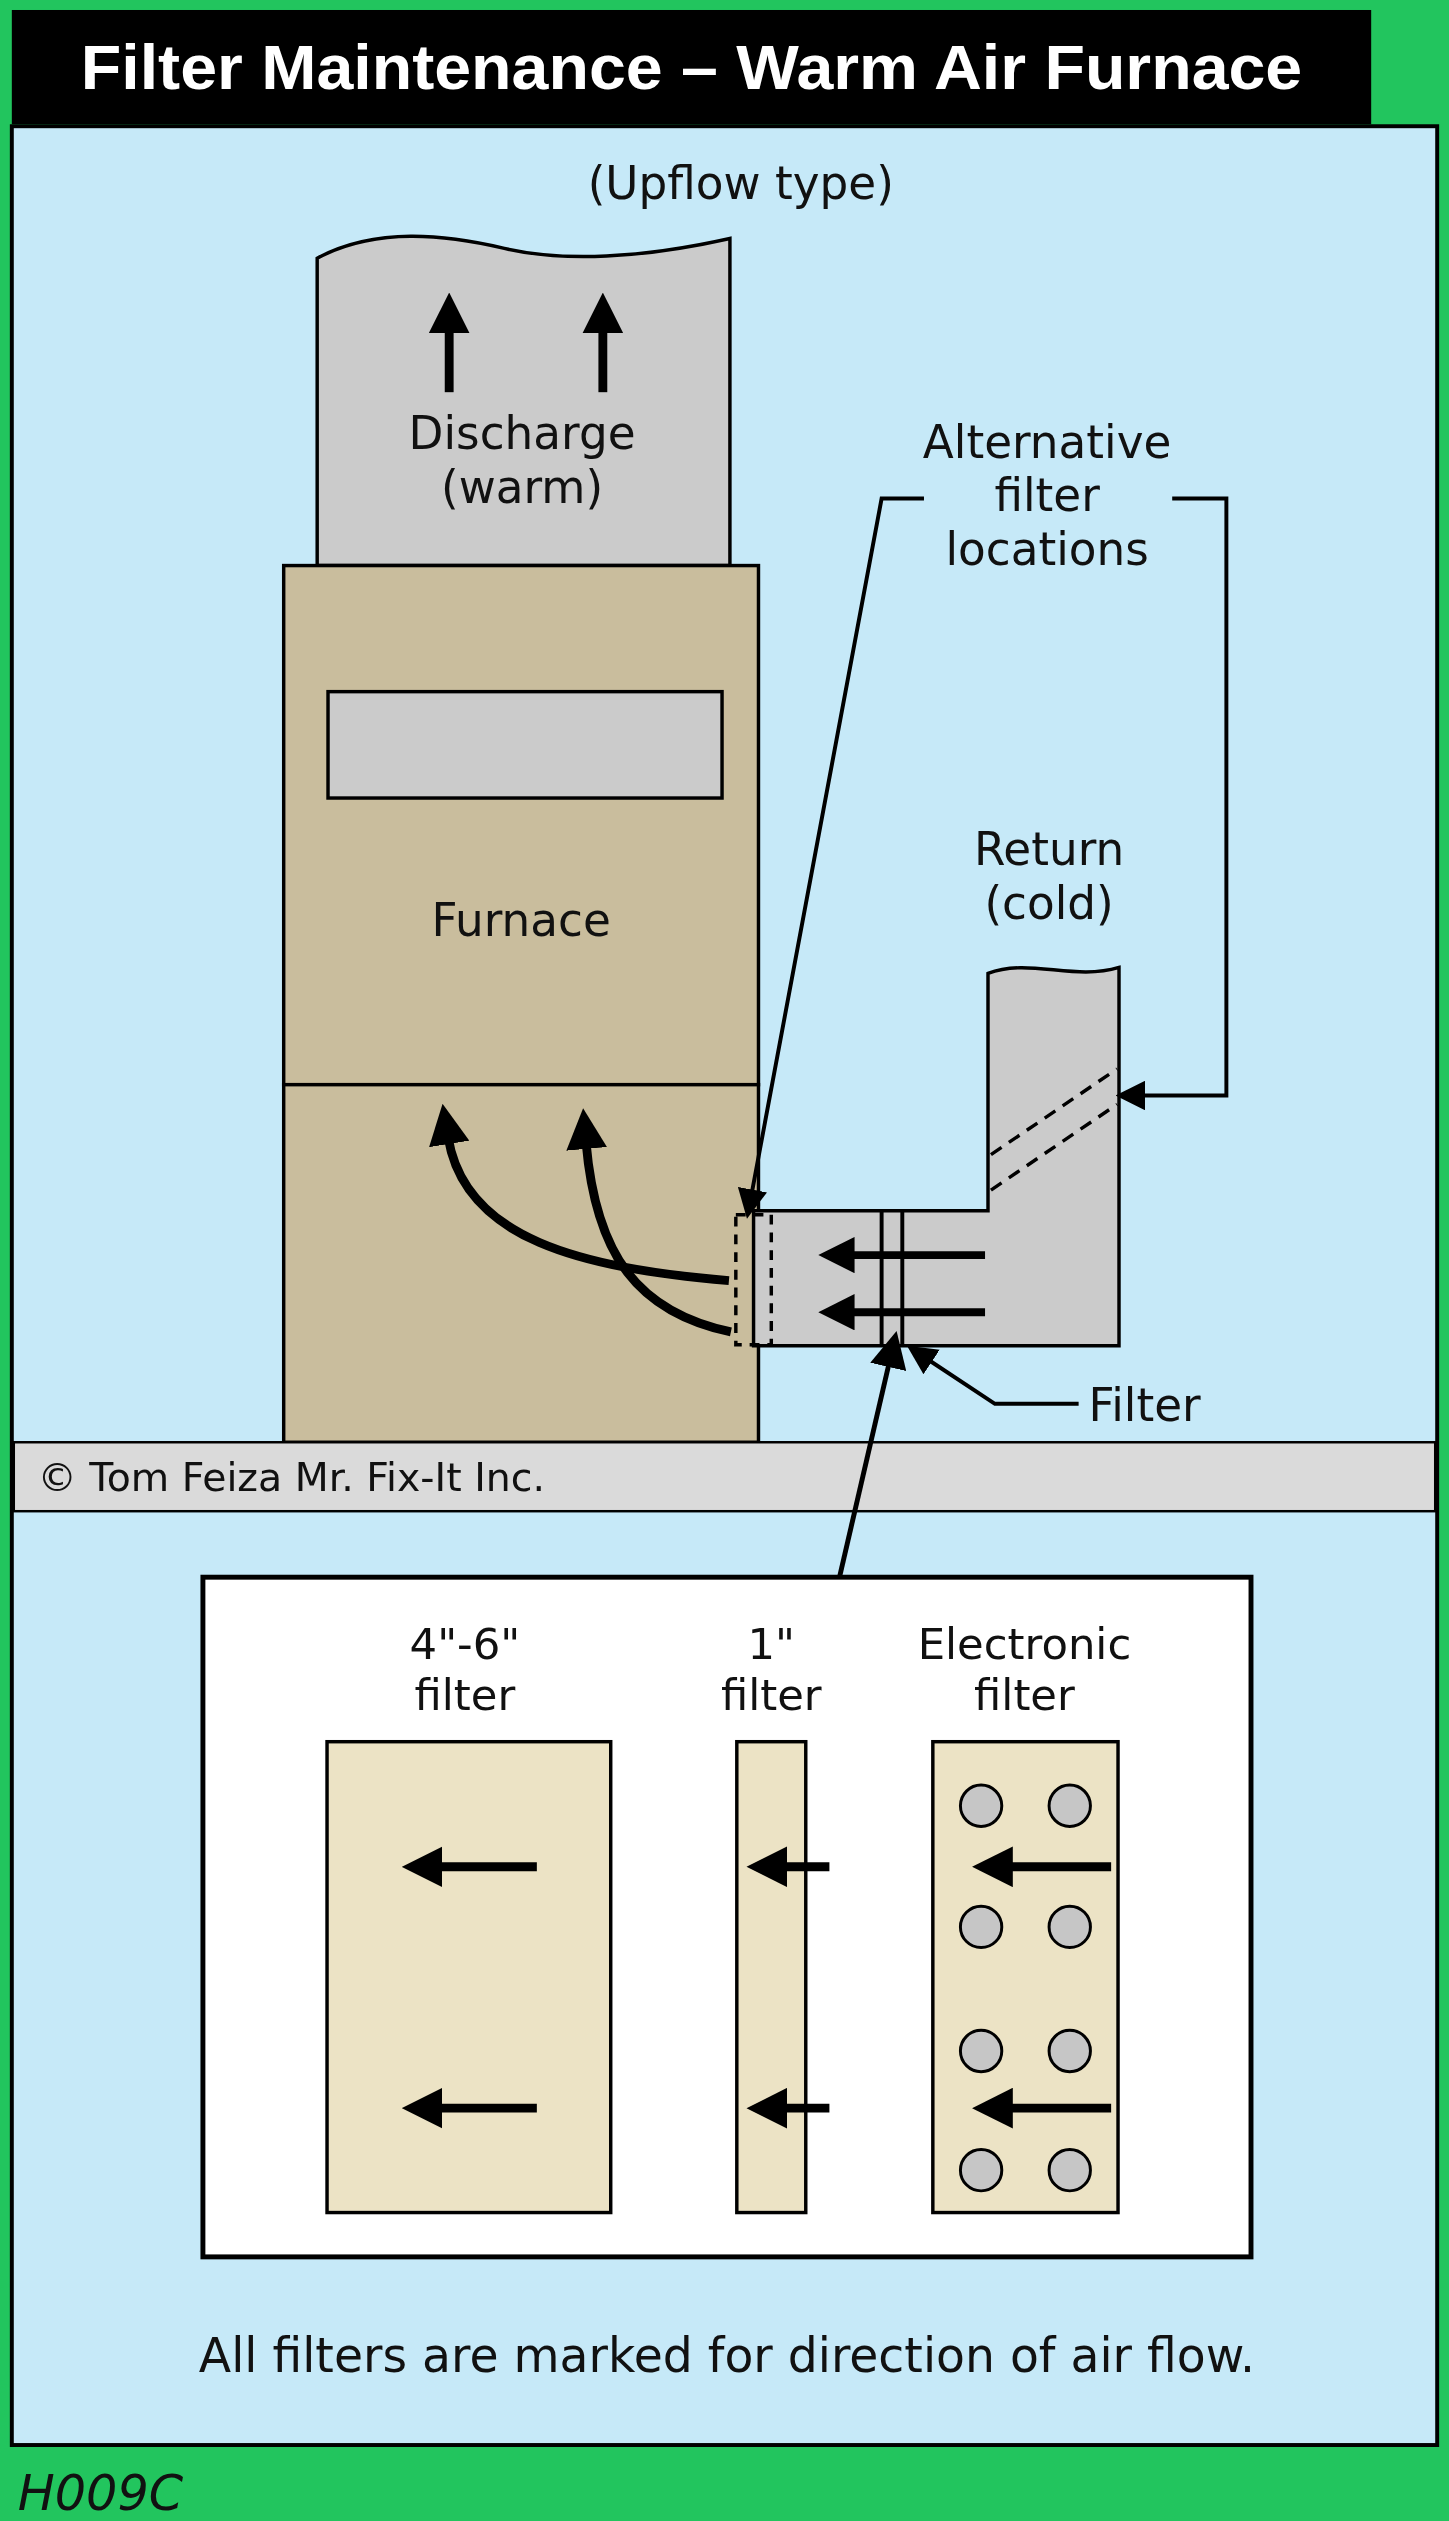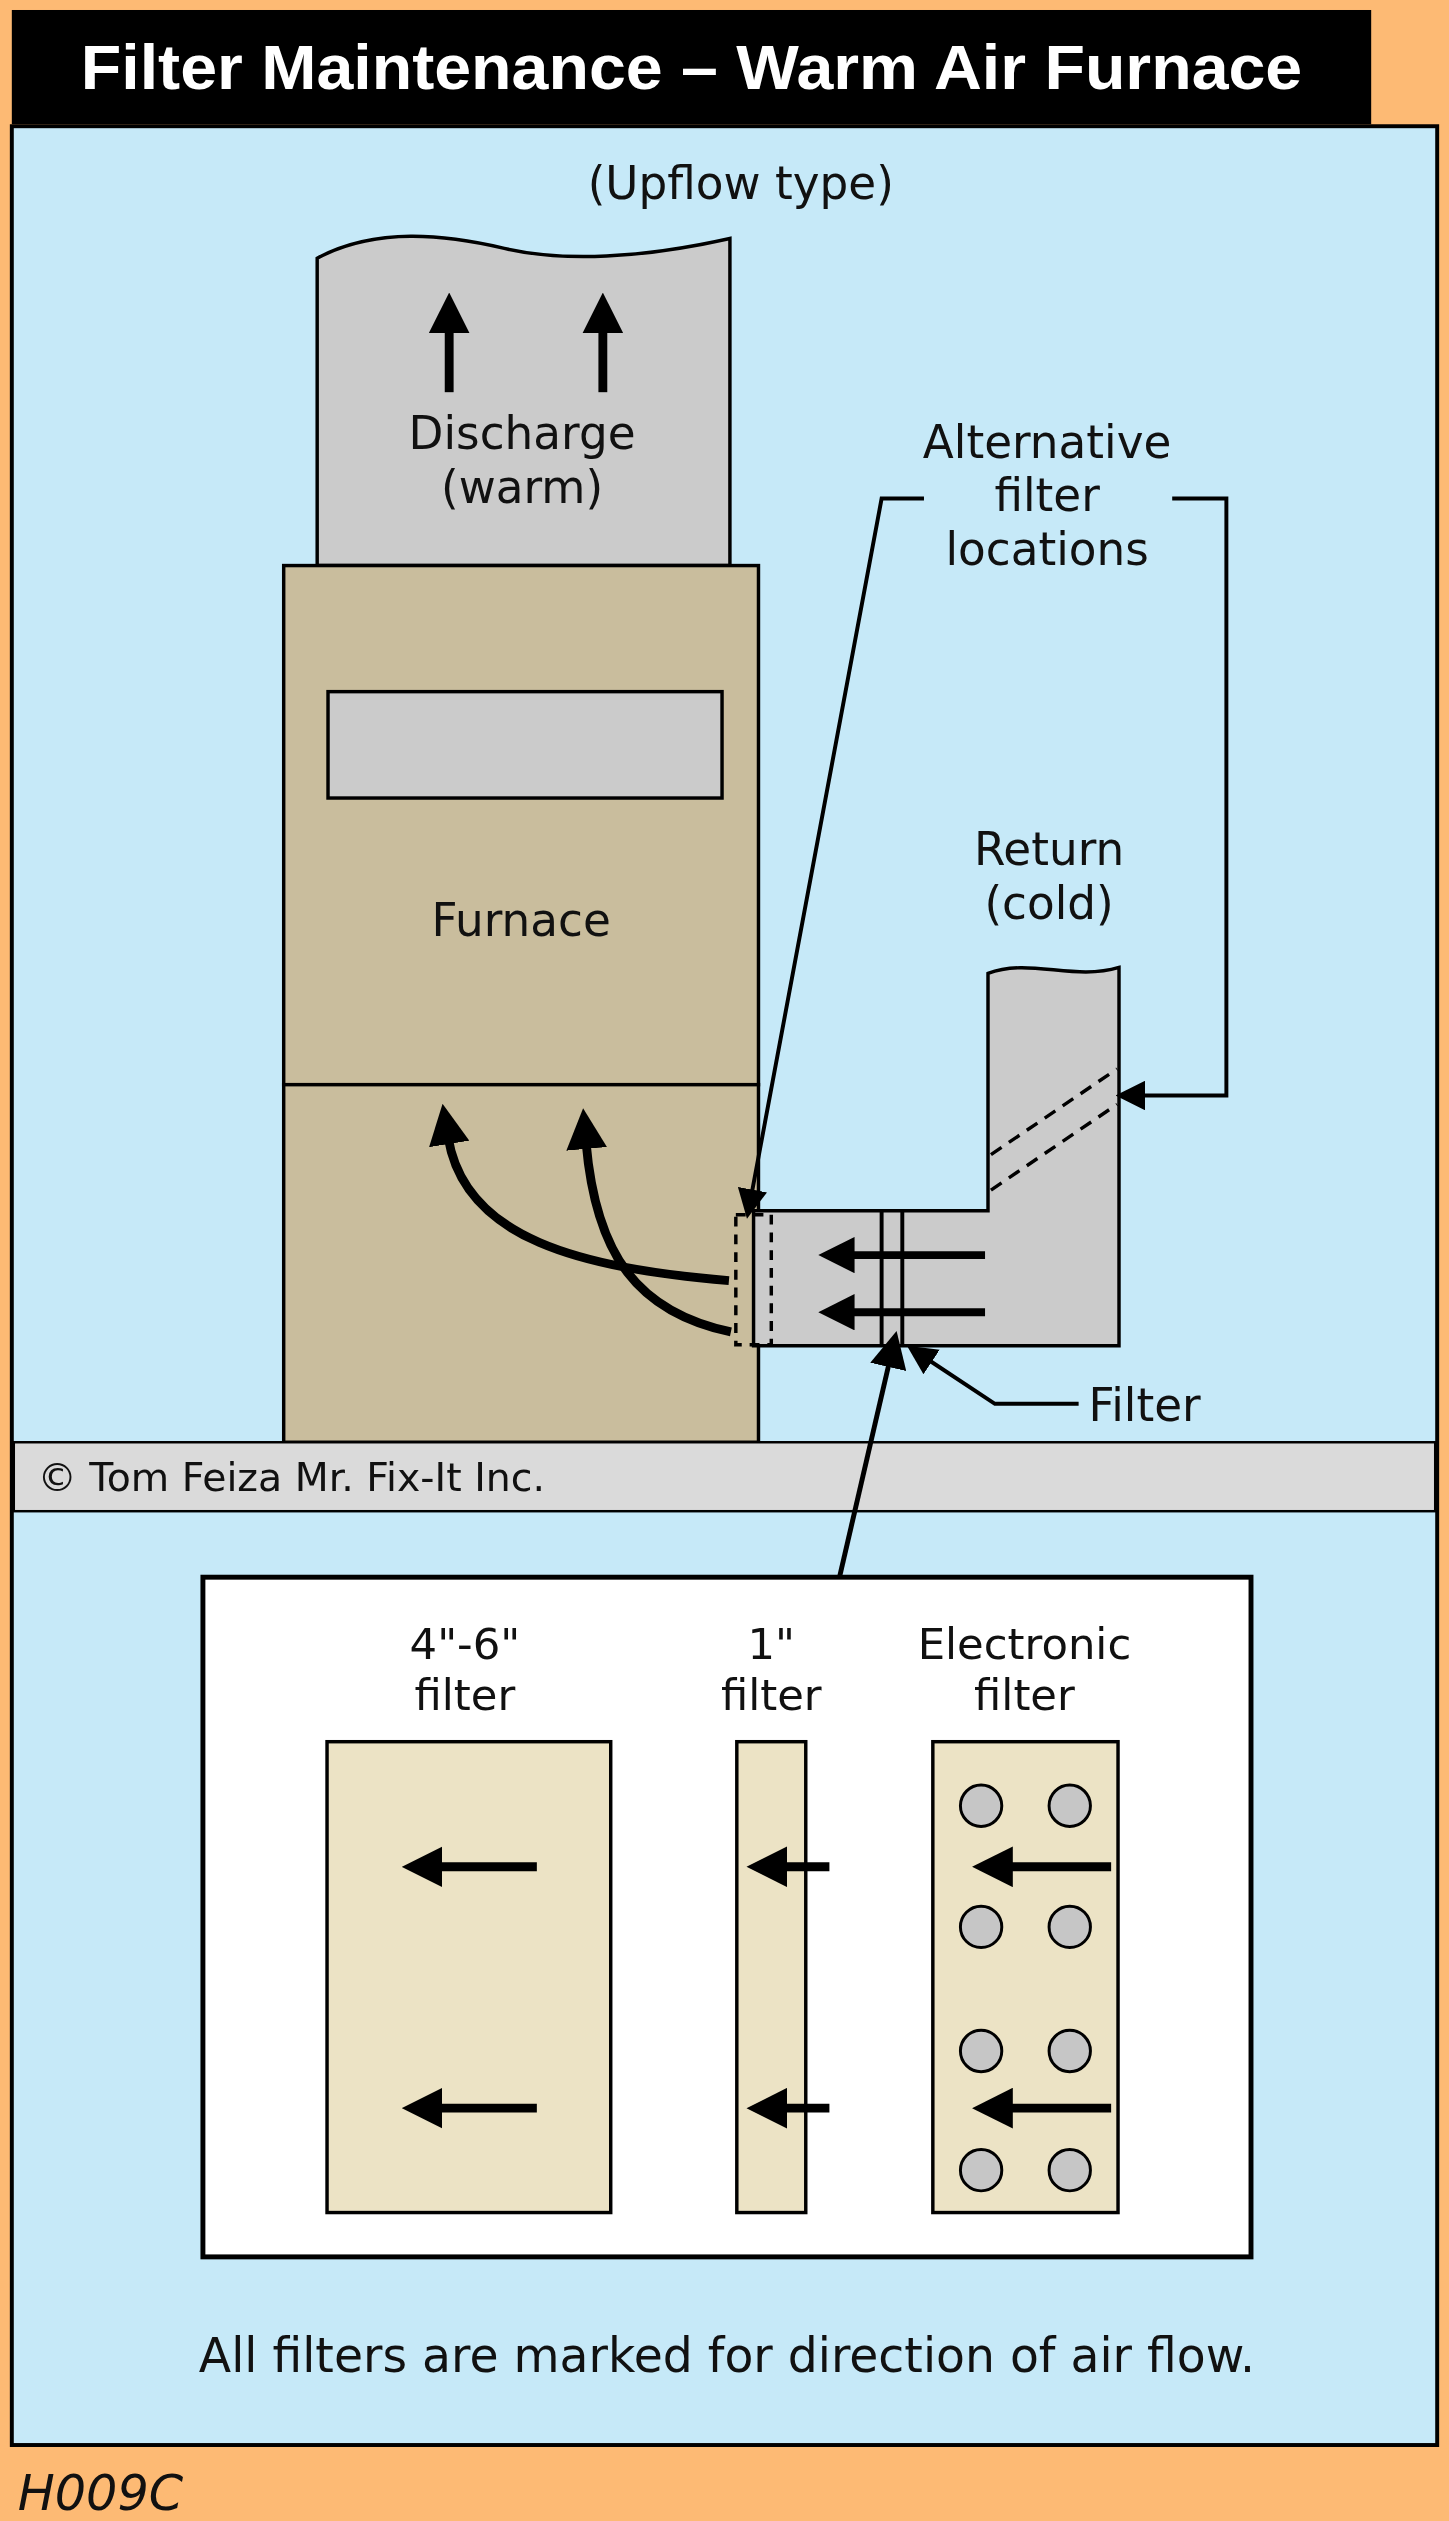--- a/index.html
+++ b/index.html
@@ -1,16 +1,16 @@
 <!DOCTYPE html>
 <html><head>
 <meta charset="utf-8">
 <style>
   html,body{margin:0;padding:0;background:#ffffff;}
-  .page{position:relative;width:1449px;height:2522px;background:#fdba74;overflow:hidden;}
+  .page{position:relative;width:1449px;height:2522px;background:#22c55e;overflow:hidden;}
   svg{display:block;}
   .lbl{font-family:"DejaVu Sans",sans-serif;fill:#111111;}
   .t44{font-size:44px;}
   .t46{font-size:46px;}
   .t40{font-size:40px;}
   .t48{font-size:48px;}
   .title-text{font-family:"Liberation Sans",sans-serif;font-weight:bold;font-size:64px;fill:#ffffff;}
   .code-text{font-family:"DejaVu Sans",sans-serif;font-style:italic;font-size:50px;fill:#111111;}
   .duct{fill:#cbcbcb;stroke:#000;stroke-width:3.5;}
   .tan{fill:#c9bd9d;stroke:#000;stroke-width:3.5;}

